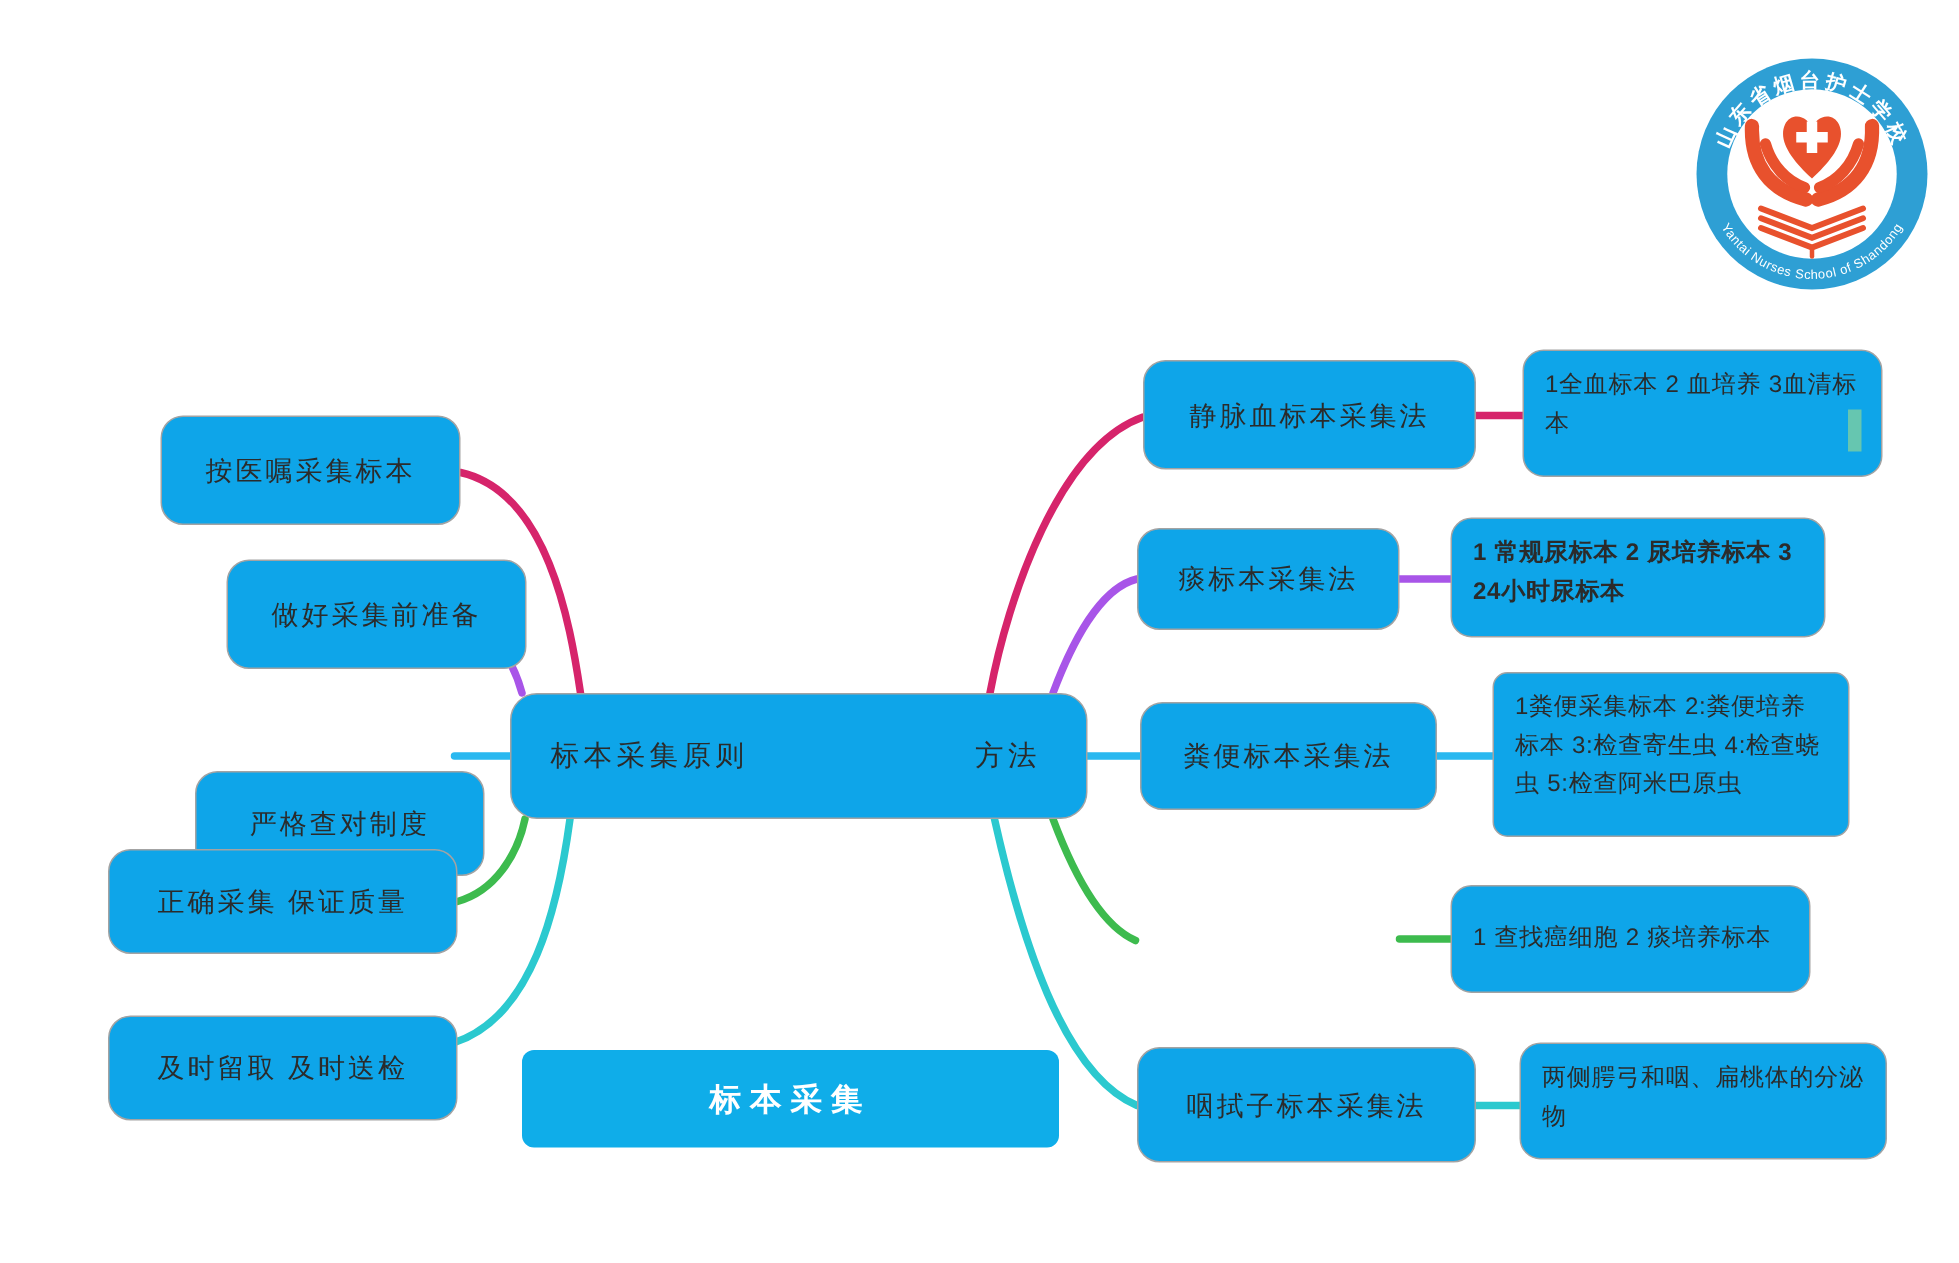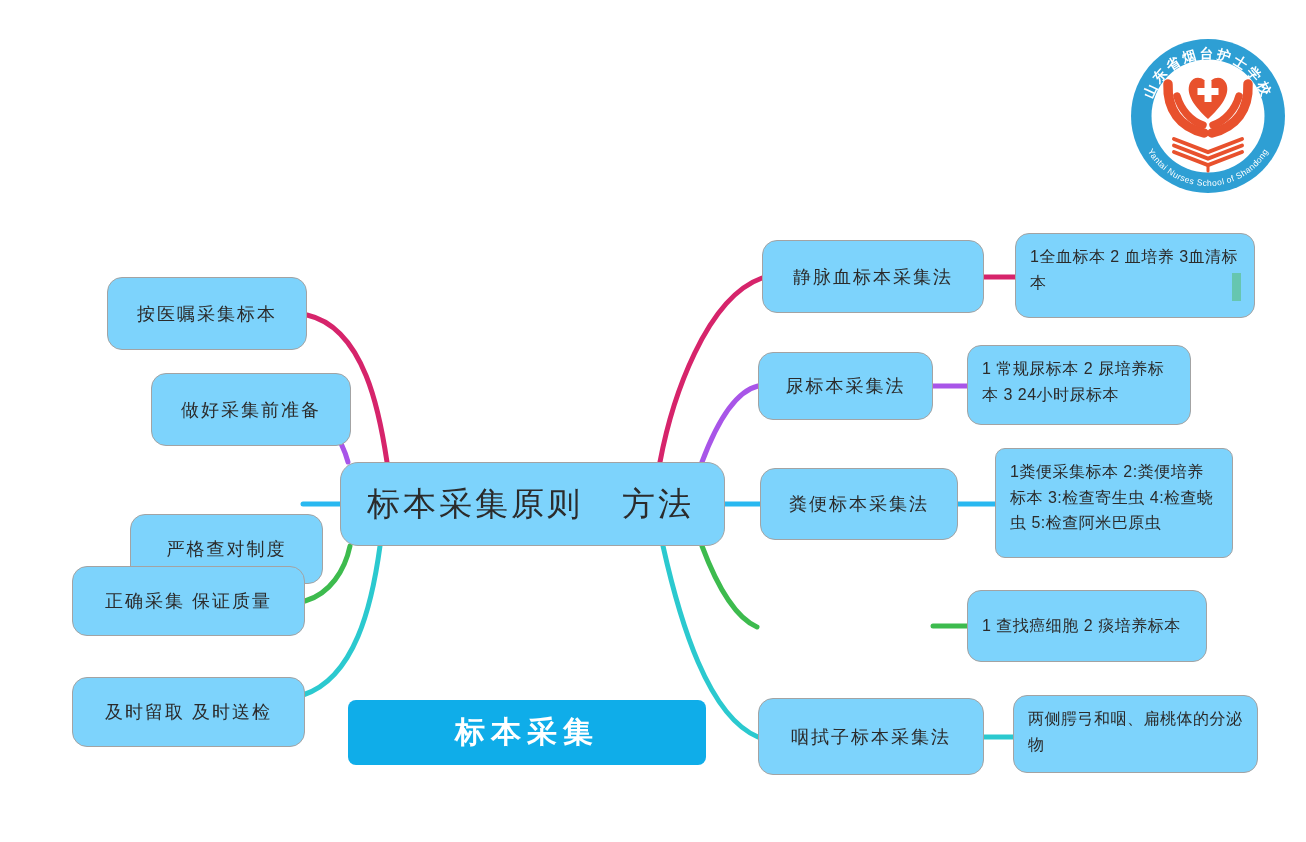--- a/index.html
+++ b/index.html
@@ -7,52 +7,52 @@
     position:relative;
     width:1306px;height:842px;
     background:#ffffff;
     overflow:hidden;
     font-family:"Liberation Sans","DejaVu Sans",sans-serif;
     color:#2b2b2b;
   }
   svg.links{position:absolute;left:0;top:0;width:1306px;height:842px;pointer-events:none;}
   .node{
     position:absolute;
-    background:#7dd3fc;
+    background:#0ea5e9;
     border:1.6px solid #a3a3a3;
     border-radius:15px;
     display:flex;align-items:center;justify-content:center;
     box-sizing:border-box;
     text-align:center;
   }
   .node-lg{font-size:18px;letter-spacing:2px;}
   .center-node{
     border-radius:18px;
     justify-content:space-between;
     padding:0 30px 0 26px;
-    font-size:33px;letter-spacing:3px;
+    font-size:19px;letter-spacing:3px;
   }
   .leaf{
     font-size:16px;line-height:1.6;
     align-items:flex-start;justify-content:flex-start;
     text-align:left;
     padding:10px 14px;
     border-radius:14px;
     letter-spacing:0.5px;
   }
   .leaf-mid{align-items:center;display:flex;}
   .title-box{
     position:absolute;
     left:348px;top:700px;width:358px;height:65px;
     background:#0fadе9;
     background:#0fade9;
     border-radius:8px;
     display:flex;align-items:center;justify-content:center;
     color:#ffffff;
-    font-size:30px;font-weight:bold;letter-spacing:6px;
+    font-size:21px;font-weight:bold;letter-spacing:6px;
     font-family:Liberation Serif, serif;
   }
   .cursor-bar{
     position:absolute;
     right:13px;top:39px;width:9px;height:28px;
     background:#66c6b0;
   }
   .logo{position:absolute;left:1128px;top:36px;width:160px;height:160px;}
 </style>
 </head>
@@ -88,29 +88,29 @@
   <div class="node node-lg" style="left:130px;top:470px;width:193px;height:70px;margin-top:44px;">严格查对制度</div>
   <div class="node node-lg" style="left:72px;top:566px;width:233px;height:70px;">正确采集 保证质量</div>
   <div class="node node-lg" style="left:72px;top:662px;width:233px;height:70px;margin-top:15px;">及时留取 及时送检</div>
 
   <div class="node center-node" style="left:340px;top:462px;width:385px;height:84px;">
     <span>标本采集原则</span>
     <span>方法</span>
   </div>
 
   <div class="node node-lg" style="left:762px;top:240px;width:222px;height:73px;">静脉血标本采集法</div>
-  <div class="node node-lg" style="left:758px;top:352px;width:175px;height:68px;">尿标本采集法</div>
+  <div class="node node-lg" style="left:758px;top:352px;width:175px;height:68px;">痰标本采集法</div>
   <div class="node node-lg" style="left:760px;top:468px;width:198px;height:72px;">粪便标本采集法</div>
   <div class="node node-lg" style="left:758px;top:698px;width:226px;height:77px;">咽拭子标本采集法</div>
 
   <div class="node leaf" style="left:1015px;top:233px;width:240px;height:85px;">
     <span>1全血标本 2 血培养 3血清标本</span>
     <span class="cursor-bar"></span>
   </div>
-  <div class="node leaf" style="left:967px;top:345px;width:224px;height:80px;">
+  <div class="node leaf" style="left:967px;top:345px;width:250px;height:80px;font-weight:bold;">
     <span>1 常规尿标本 2 尿培养标本 3 24小时尿标本</span>
   </div>
   <div class="node leaf" style="left:995px;top:448px;width:238px;height:110px;border-radius:10px;">
     <span>1粪便采集标本 2:粪便培养标本 3:检查寄生虫 4:检查蛲虫 5:检查阿米巴原虫</span>
   </div>
   <div class="node leaf leaf-mid" style="left:967px;top:590px;width:240px;height:72px;align-items:center;">
     <span>1 查找癌细胞 2 痰培养标本</span>
   </div>
   <div class="node leaf" style="left:1013px;top:695px;width:245px;height:78px;">
     <span>两侧腭弓和咽、扁桃体的分泌物</span>

